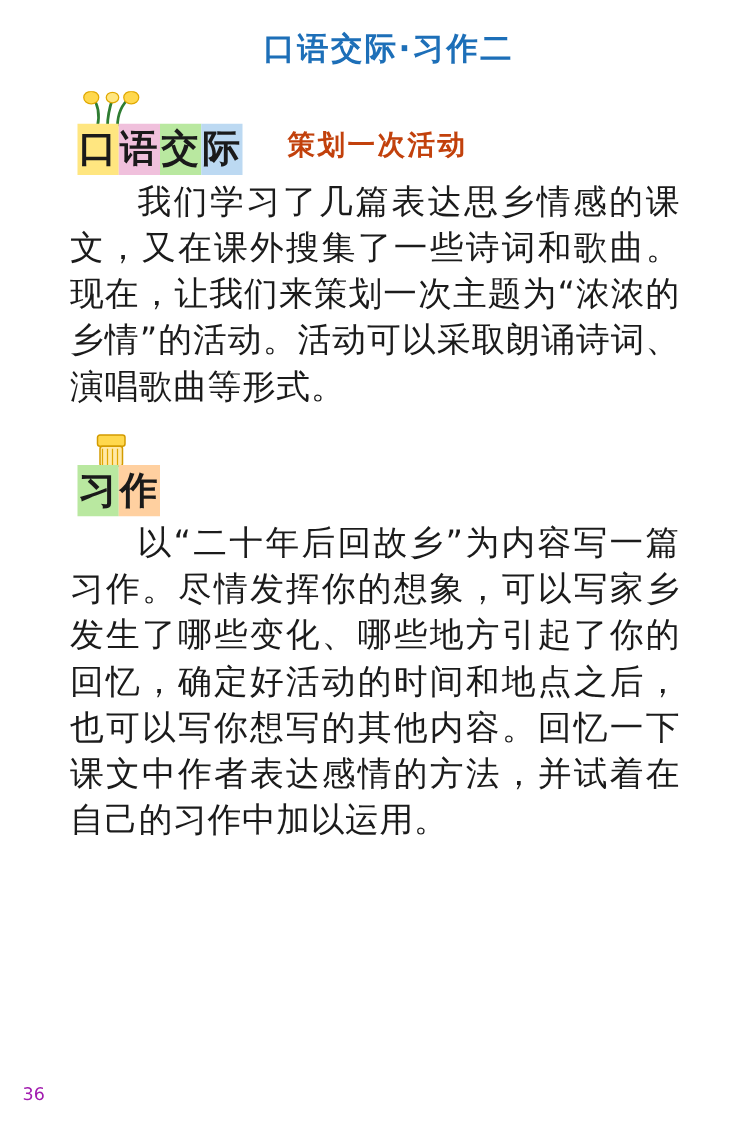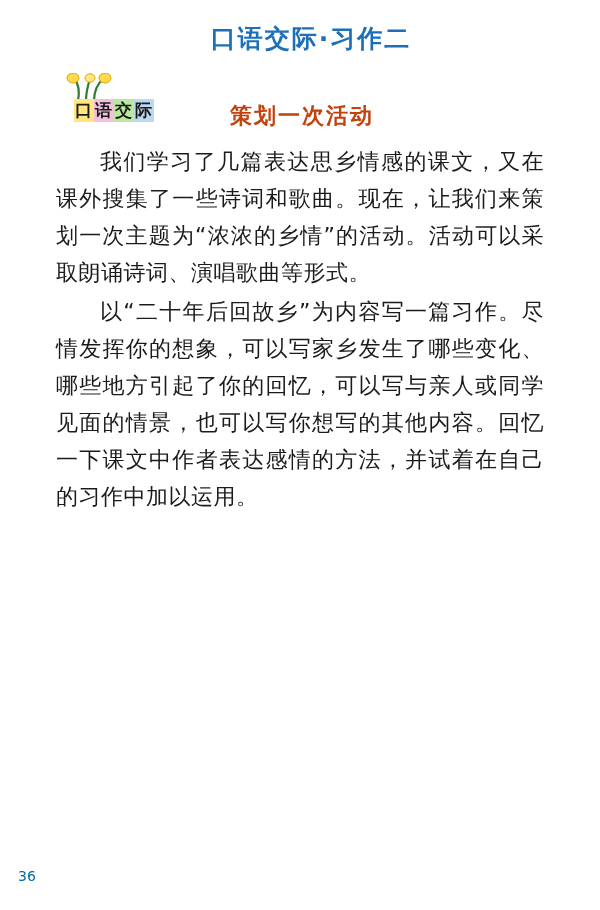--- a/index.html
+++ b/index.html
@@ -40,23 +40,23 @@
   }
   .badge {
     position: absolute;
     left: 62px;
     top: 0;
     width: 130px;
     height: 66px;
   }
   .badge .glyph {
     position: absolute;
-    left: 12px;
+    left: 0;
     top: 26px;
-    font-size: 17px;
+    font-size: 30px;
     font-weight: bold;
     letter-spacing: 1px;
     font-family: Liberation Serif, serif;
     white-space: nowrap;
   }
   .badge .ornament {
     position: absolute;
     left: 2px;
     top: 0px;
     width: 78px;
@@ -83,34 +83,34 @@
   .hl-p { background: #f0c0dc; }
   .hl-b { background: #bcd9f2; }
   .hl-o { background: #ffd0a0; }
 
   
   .body-block {
     padding: 0 56px 0 56px;
   }
   p.para {
     margin: 0 0 2px 0;
-    font-size: 22px;
+    font-size: 27px;
     line-height: 37px;
     text-indent: 2em;
     letter-spacing: 0.5px;
     text-align: justify;
     font-family: "DejaVu Sans", sans-serif;
     color: #1b1b1b;
   }
   .page-number {
     position: absolute;
     left: 18px;
     bottom: 26px;
     font-size: 14px;
-    color: #0369a1;
+    color: #a21caf;
     font-family: "DejaVu Sans", sans-serif;
   }
 </style>
 </head>
 <body>
 
 <div class="page">
 
   <div class="page-title">口语交际·习作二</div>
 
@@ -130,19 +130,31 @@
         <span class="hl hl-y">口</span><span class="hl hl-p">语</span><span class="hl hl-g">交</span><span class="hl hl-b">际</span>
       </div>
     </div>
     <div class="head-subtitle">策划一次活动</div>
   </div>
 
   <div class="body-block">
     <p class="para">我们学习了几篇表达思乡情感的课文，又在课外搜集了一些诗词和歌曲。现在，让我们来策划一次主题为“浓浓的乡情”的活动。活动可以采取朗诵诗词、演唱歌曲等形式。</p>
   </div>
 
+  <div class="section-head">
+    <div class="badge">
+      <svg class="ornament" viewBox="0 0 78 30">
+        <rect x="14" y="2" width="22" height="9" rx="2" fill="#ffd84d" stroke="#d39b00" stroke-width="1.2"></rect>
+        <rect x="16" y="11" width="18" height="16" rx="2" fill="#ffe9a8" stroke="#d39b00" stroke-width="1.2"></rect>
+        <path d="M18 13 L18 27 M22 13 L22 27 M26 13 L26 27 M30 13 L30 27" stroke="#e0a800" stroke-width="1"></path>
+      </svg>
+      <div class="glyph">
+        <span class="hl hl-g">习</span><span class="hl hl-o">作</span>
+      </div>
+    </div>
+  </div>
 
   <div class="body-block">
-    <p class="para">以“二十年后回故乡”为内容写一篇习作。尽情发挥你的想象，可以写家乡发生了哪些变化、哪些地方引起了你的回忆，可以写与亲人或同学见面的情景，也可以写你想写的其他内容。回忆一下课文中作者表达感情的方法，并试着在自己的习作中加以运用。</p>
+    <p class="para">以“二十年后回故乡”为内容写一篇习作。尽情发挥你的想象，可以写家乡发生了哪些变化、哪些地方引起了你的回忆，确定好活动的时间和地点之后，也可以写你想写的其他内容。回忆一下课文中作者表达感情的方法，并试着在自己的习作中加以运用。</p>
   </div>
 
   <div class="page-number">36</div>
 </div>
 
 </body></html>

